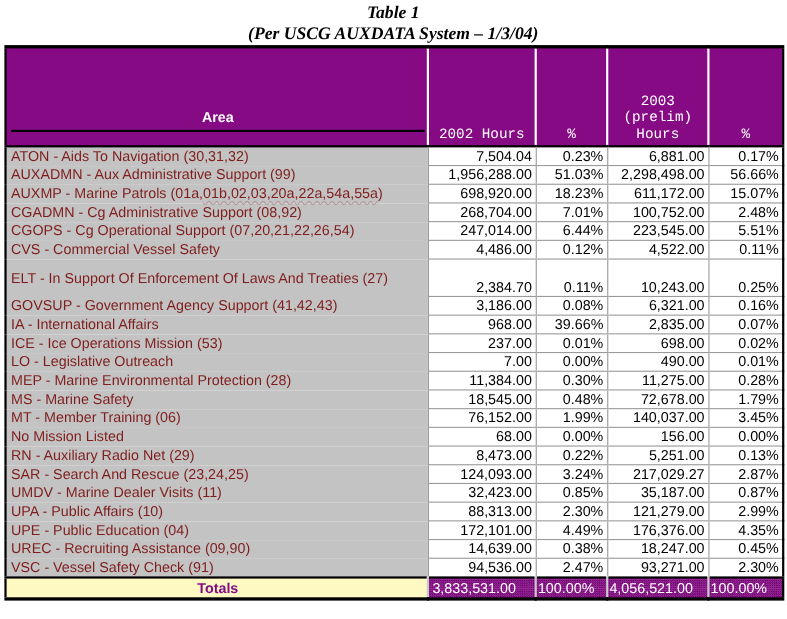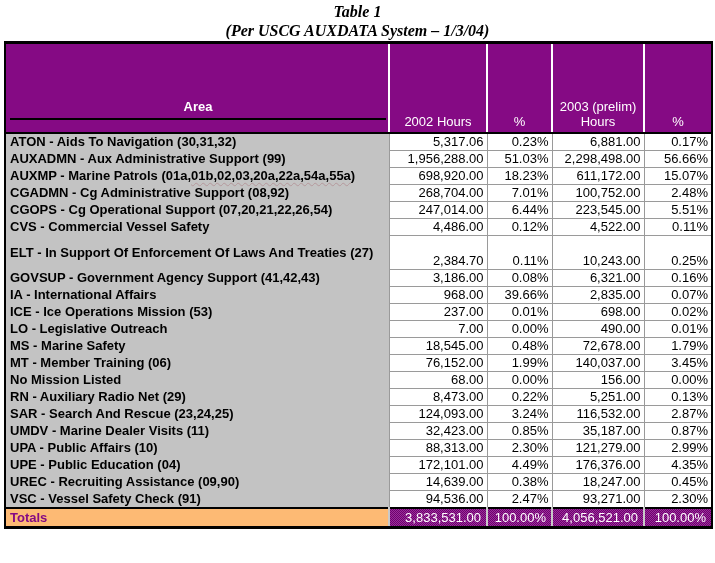--- a/index.html
+++ b/index.html
@@ -25,56 +25,56 @@
   col.c-p2002{width:65px;}
   col.c-h2003{width:92px;}
   col.c-p2003{width:68px;}
 
   thead th{
     background:#850a84;color:#fff;font-weight:normal;font-size:13px;
     vertical-align:bottom;padding:0;height:88px;
     border-bottom:2px solid #000;
     margin-left:36px;
   }
-  thead th.th-val{border-left:2px solid #fff;text-align:center;}
+  thead th.th-val{border-left:2px solid #fff;text-align:center;font-family:Liberation Mono, monospace;}
   thead th .hd{padding-bottom:3px;line-height:15px;}
   .area-head{
     font-weight:bold;text-align:center;
     border-bottom:2px solid #000;
     margin:0 2px 12px 4px;padding-bottom:4px;
   }
 
   tbody td{font-size:13px;line-height:16px;padding:0;}
   tbody tr{height:17px;}
   tbody tr.tall{height:34px;}
   td.area-cell{
-    background:#c3c3c3;color:#000000;font-weight:bold;
+    background:#c3c3c3;color:#7f1d1d;font-weight:normal;
     padding:0 2px 0 4px;vertical-align:middle;margin-top:25px;
   }
   td.val-cell{
     background:#fff;color:#000;text-align:right;padding-right:3px;
     border-left:1px solid #9a9a9a;border-bottom:1px solid #9a9a9a;
     vertical-align:middle;white-space:nowrap;
   }
   tbody tr.tall td.val-cell{vertical-align:bottom;}
   .squiggle{
     text-decoration:underline;
     text-decoration-style:wavy;
     text-decoration-color:#b5989c;
     text-decoration-thickness:1px;
     text-underline-offset:2px;
   }
 
   tfoot tr{height:19px;border-top:2px solid #000;}
   td.t-label{
-    background:#fdba74;color:#850a84;font-weight:bold;font-size:13px;
-    padding:0 2px 0 4px;vertical-align:middle;
+    background:#fef9c3;color:#850a84;font-weight:bold;font-size:13px;
+    padding:0 2px 0 4px;vertical-align:middle;text-align:center;
   }
   td.t-val{
-    color:#fff;font-size:13px;text-align:right;padding-right:5px;
+    color:#fff;font-size:13px;text-align:right;padding-right:17px;
     vertical-align:middle;white-space:nowrap;
     background-color:#7c047c;
     background-image:conic-gradient(#6d026d 25%, #9b2d9b 0 50%, #6d026d 0 75%, #9b2d9b 0);
     background-size:2px 2px;
     border-left:2px solid #c9c9c9;
     margin-top:32px;
   }
 </style>
 </head>
 <body>
@@ -110,21 +110,21 @@
           <div class="hd"><span>2003 (prelim)</span><br><span>Hours</span></div>
         </th>
         <th class="th-val">
           <div class="hd">%</div>
         </th>
       </tr>
     </thead>
     <tbody id="rows">
         <tr>
           <td class="area-cell">ATON - Aids To Navigation (30,31,32)</td>
-          <td class="val-cell">5,317.06</td>
+          <td class="val-cell">7,504.04</td>
           <td class="val-cell">0.23%</td>
           <td class="val-cell">6,881.00</td>
           <td class="val-cell">0.17%</td>
         </tr>
         <tr>
           <td class="area-cell">AUXADMN - Aux Administrative Support (99)</td>
           <td class="val-cell">1,956,288.00</td>
           <td class="val-cell">51.03%</td>
           <td class="val-cell">2,298,498.00</td>
           <td class="val-cell">56.66%</td>
@@ -186,20 +186,27 @@
           <td class="val-cell">0.02%</td>
         </tr>
         <tr>
           <td class="area-cell">LO - Legislative Outreach</td>
           <td class="val-cell">7.00</td>
           <td class="val-cell">0.00%</td>
           <td class="val-cell">490.00</td>
           <td class="val-cell">0.01%</td>
         </tr>
         <tr>
+          <td class="area-cell">MEP - Marine Environmental Protection (28)</td>
+          <td class="val-cell">11,384.00</td>
+          <td class="val-cell">0.30%</td>
+          <td class="val-cell">11,275.00</td>
+          <td class="val-cell">0.28%</td>
+        </tr>
+        <tr>
           <td class="area-cell">MS - Marine Safety</td>
           <td class="val-cell">18,545.00</td>
           <td class="val-cell">0.48%</td>
           <td class="val-cell">72,678.00</td>
           <td class="val-cell">1.79%</td>
         </tr>
         <tr>
           <td class="area-cell">MT - Member Training (06)</td>
           <td class="val-cell">76,152.00</td>
           <td class="val-cell">1.99%</td>
@@ -217,21 +224,21 @@
           <td class="area-cell">RN - Auxiliary Radio Net (29)</td>
           <td class="val-cell">8,473.00</td>
           <td class="val-cell">0.22%</td>
           <td class="val-cell">5,251.00</td>
           <td class="val-cell">0.13%</td>
         </tr>
         <tr>
           <td class="area-cell">SAR - Search And Rescue (23,24,25)</td>
           <td class="val-cell">124,093.00</td>
           <td class="val-cell">3.24%</td>
-          <td class="val-cell">116,532.00</td>
+          <td class="val-cell">217,029.27</td>
           <td class="val-cell">2.87%</td>
         </tr>
         <tr>
           <td class="area-cell">UMDV - Marine Dealer Visits (11)</td>
           <td class="val-cell">32,423.00</td>
           <td class="val-cell">0.85%</td>
           <td class="val-cell">35,187.00</td>
           <td class="val-cell">0.87%</td>
         </tr>
         <tr>

